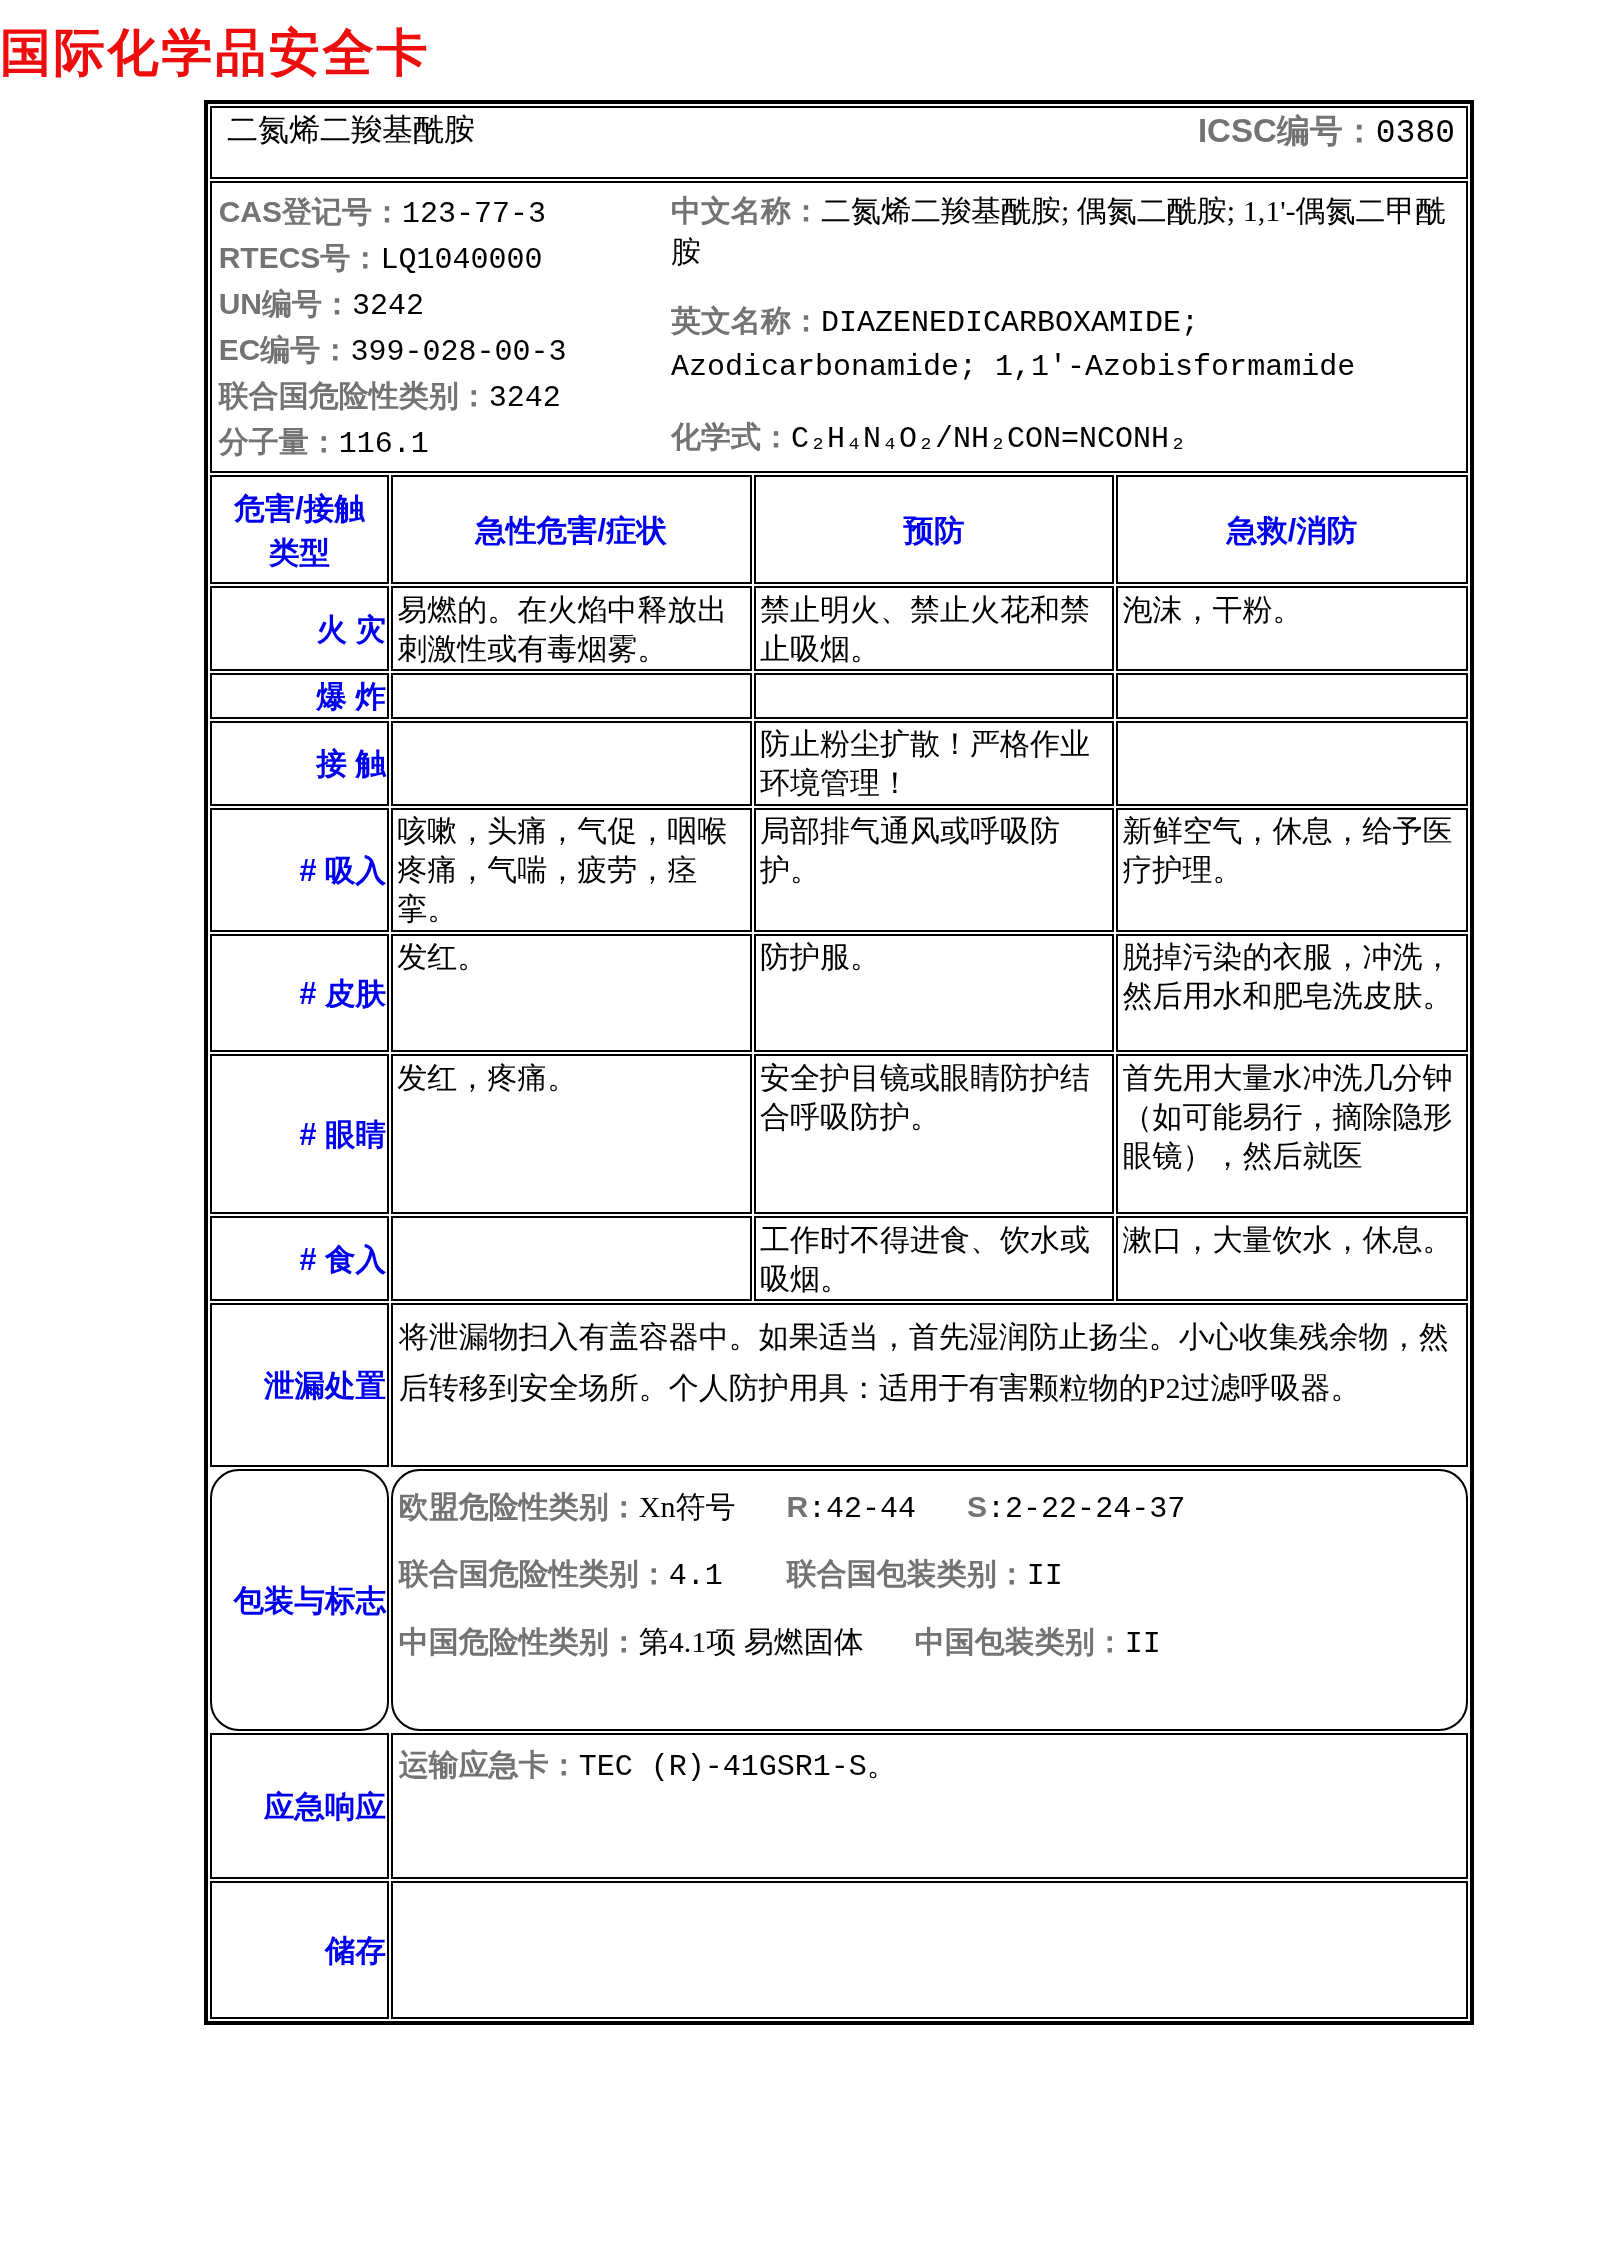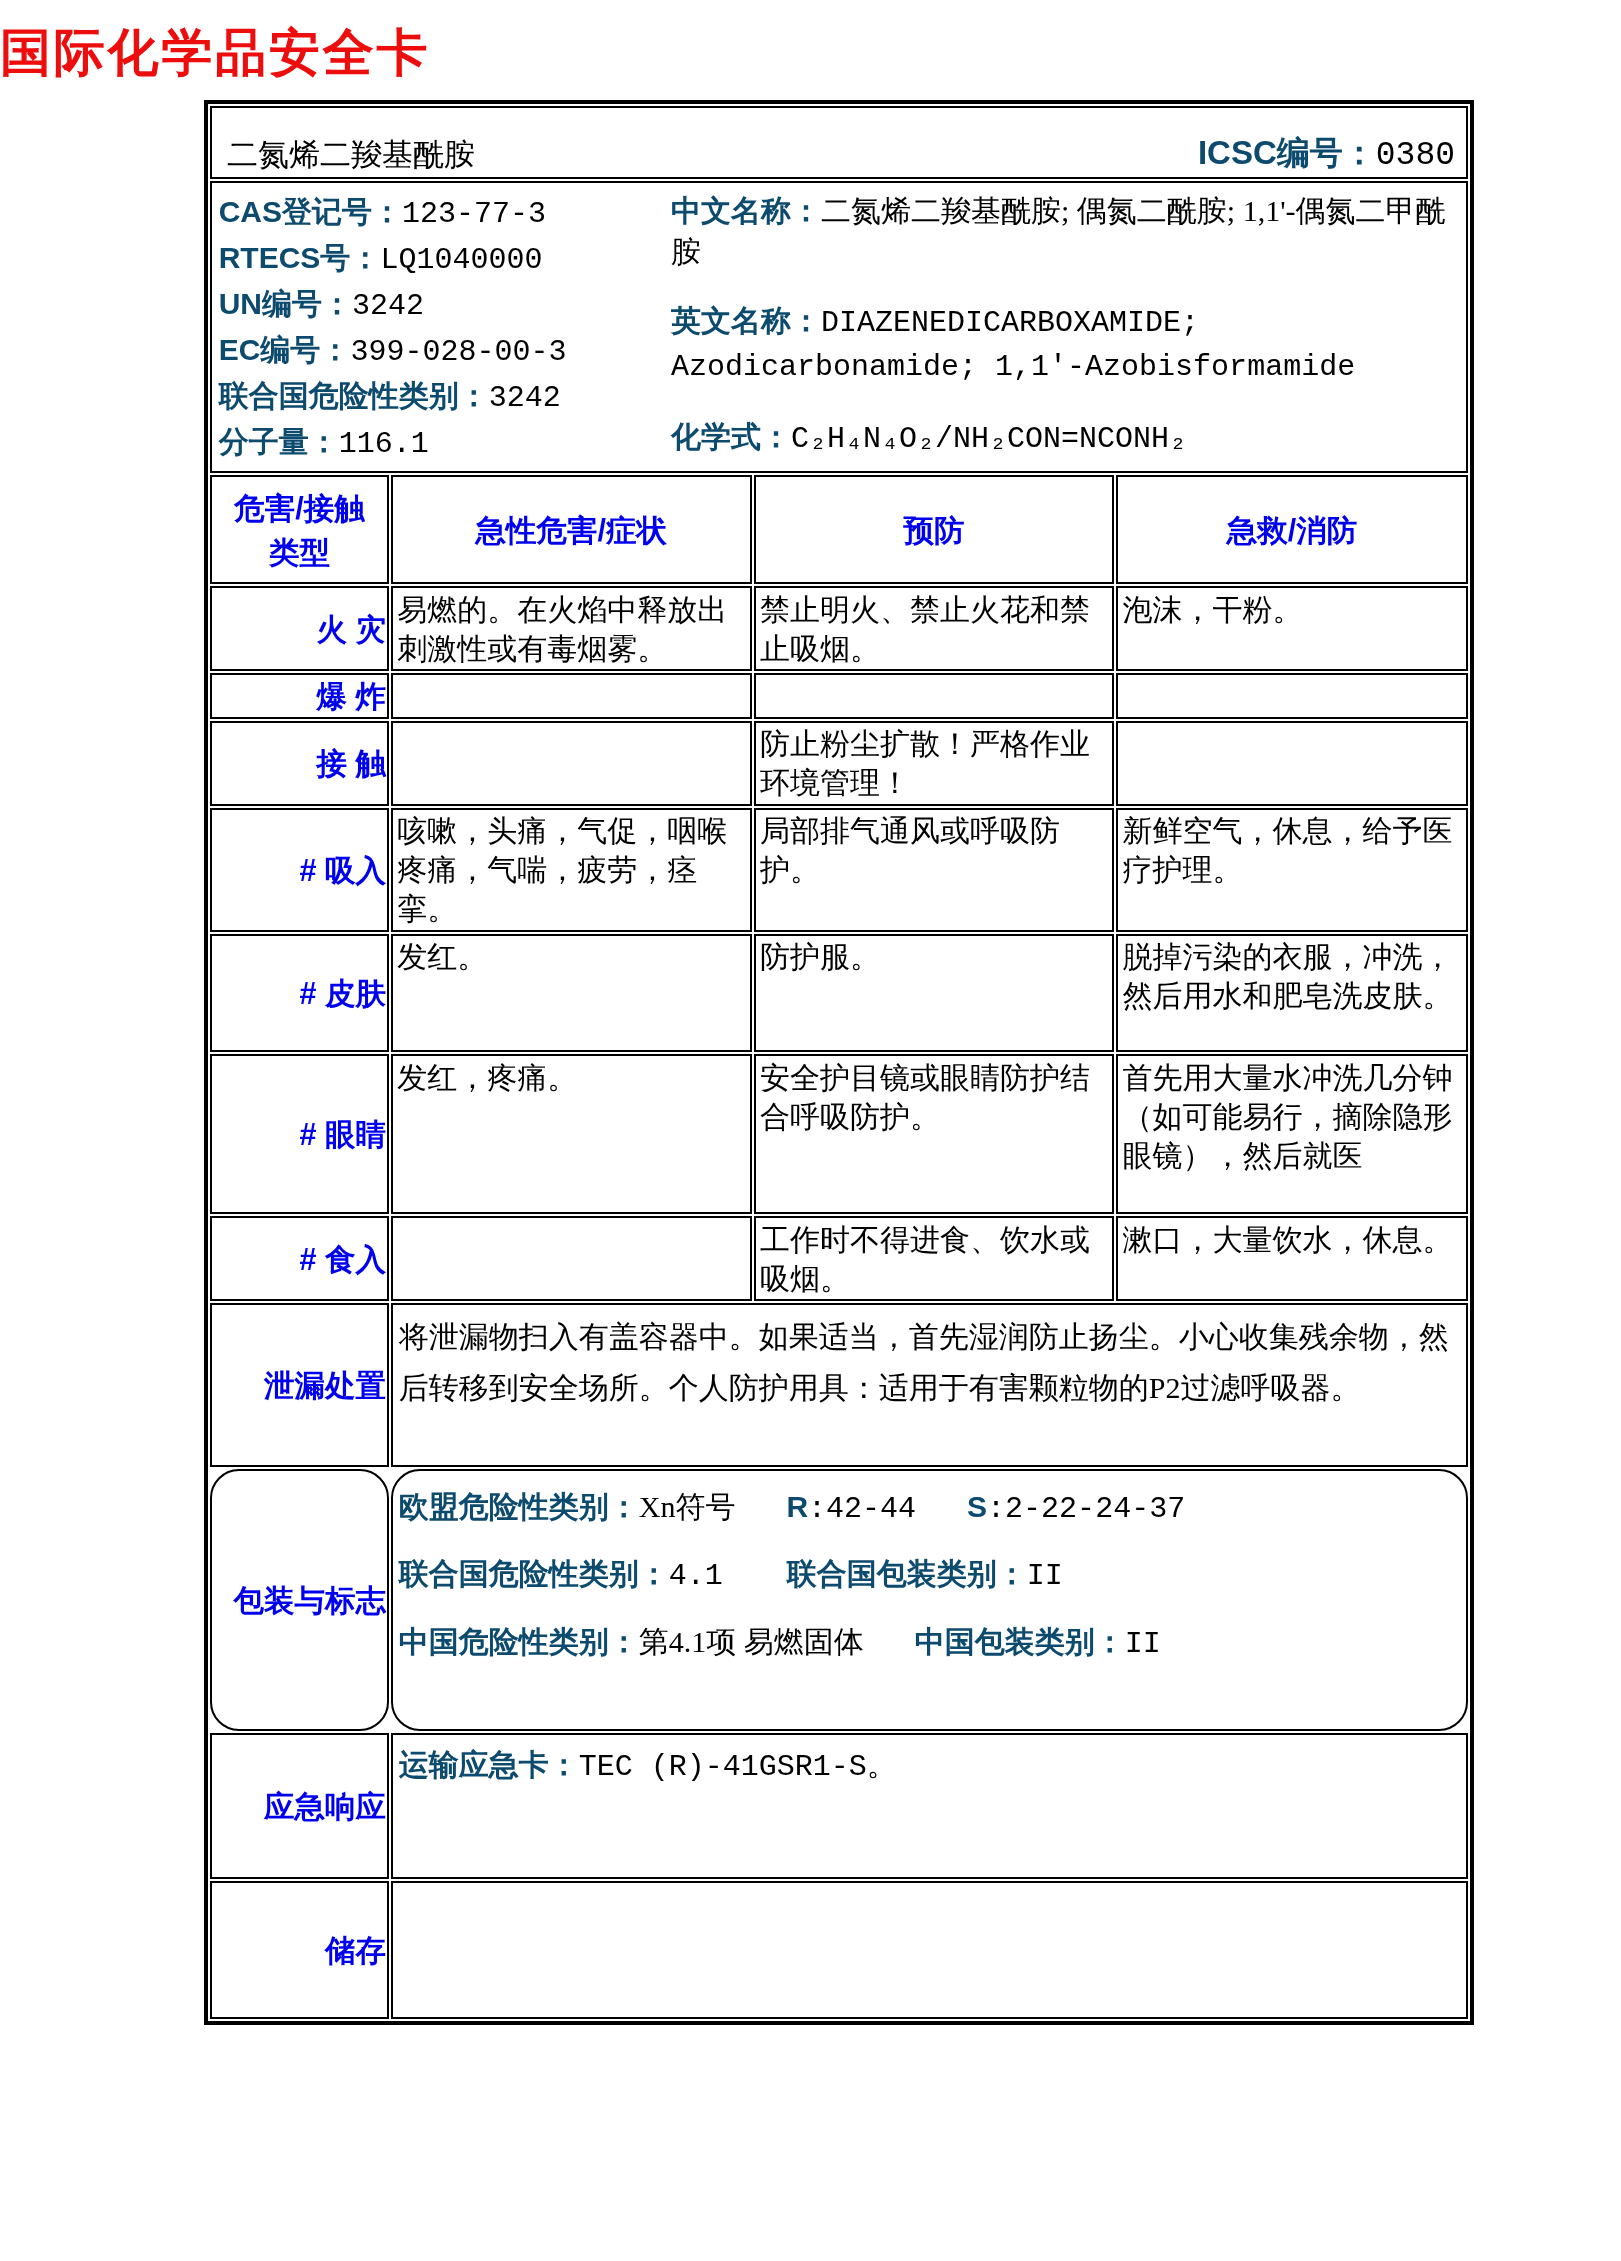--- a/index.html
+++ b/index.html
@@ -58,32 +58,32 @@
   .r-inh   td { height: 112px; }
   .r-skin  td { height: 112px; }
   .r-eye   td { height: 153px; }
   .r-ing   td { height: 75px; }
   .r-spill td { height: 153px; }
   .r-pack  td { height: 241px; border-radius: 29px; }
   .r-emerg td { height: 131px; }
   .r-store td { height: 131px; }
 
   .lbl {
-    color: #0c4a6e;
+    color: #737373;
     font-family: "Liberation Sans", sans-serif;
     font-weight: 700;
   }
   .mono { font-family: "Liberation Mono", monospace; }
   .serif { font-family: "Liberation Serif", serif; }
 
   
   .namebar {
     display: flex;
     justify-content: space-between;
-    align-items: flex-end;
+    align-items: flex-start;
     height: 100%;
     padding: 0 10px 0 14px;
     font-size: 31px;
   }
   .chem-name { font-size: 31px; }
   .icsc-label { font-size: 33px; }
   .icsc-value { font-size: 33px; }
 
   
   .ids-wrap {

